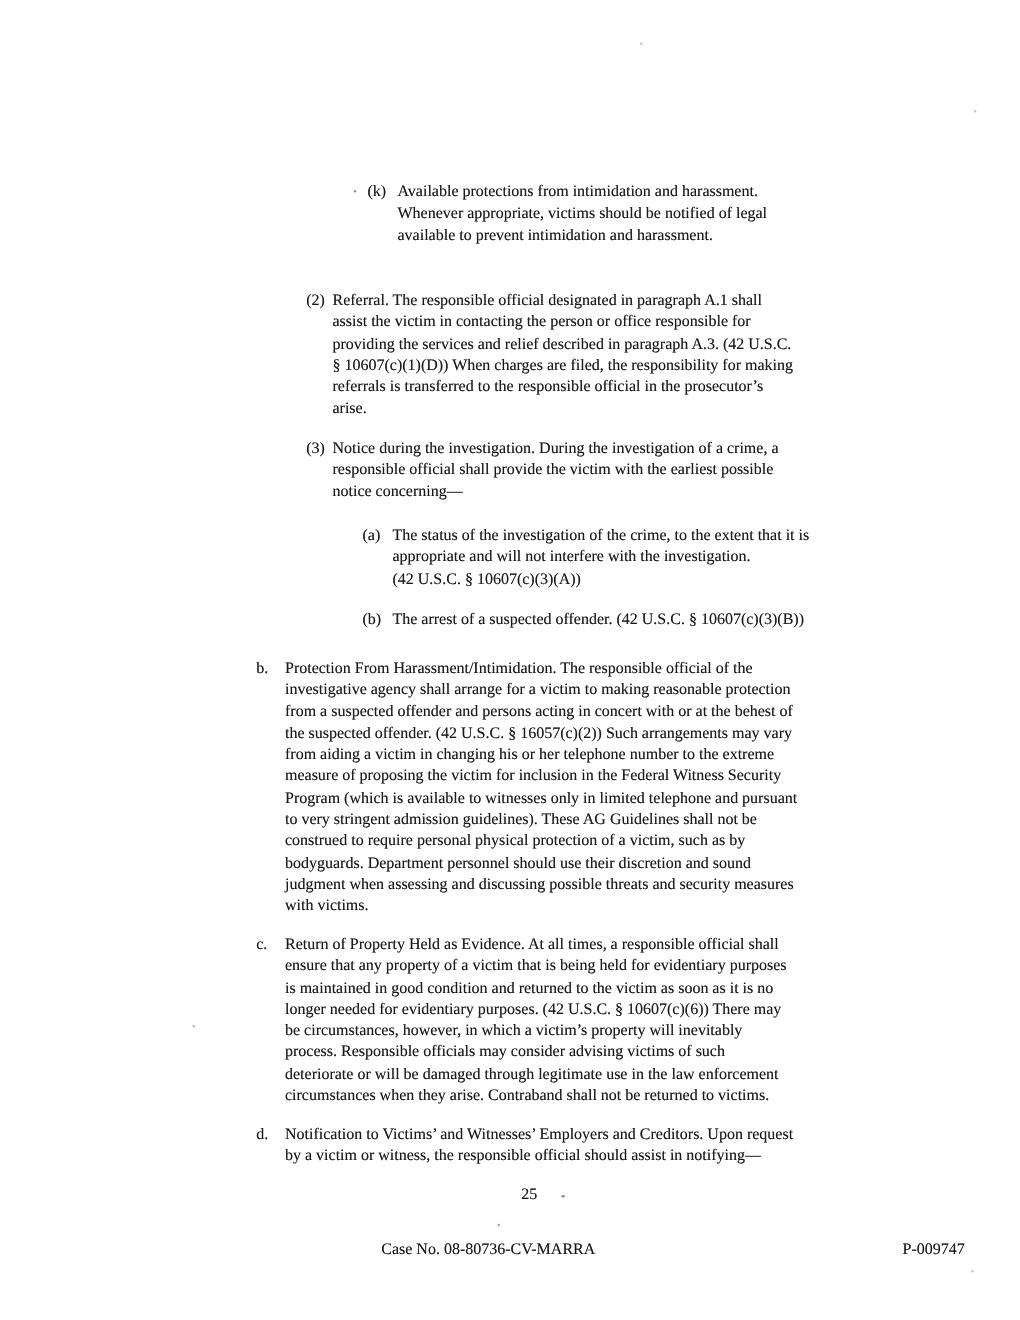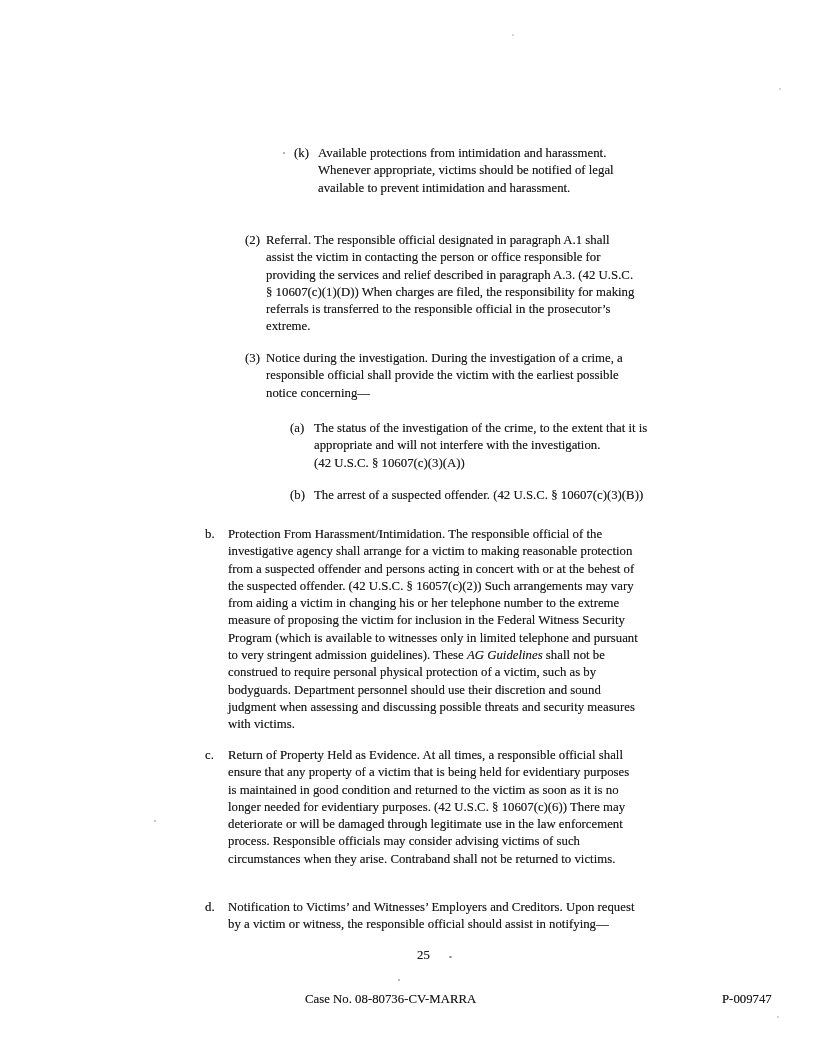--- a/index.html
+++ b/index.html
@@ -14,21 +14,21 @@
     background: #ffffff;
     overflow: hidden;
     font-size: 12.8px;
     line-height: 17.3px;
     color: #1b1b1b;
     text-shadow: 0 0 0.45px rgba(25,25,25,0.55);
   }
   .block { position: absolute; white-space: nowrap; }
   .block > .label { position: absolute; left: 0; top: 0; }
   .block > .lines { margin-left: var(--indent, 22px); }
-  .italic { font-style: italic; }
+  .italic { }
   .pagenum, .footer-item { position: absolute; white-space: nowrap; }
   .speck { position: absolute; border-radius: 50%; }
 </style>
 </head>
 <body>
 
 <div class="page">
 
   <div class="block" style="left:294px; top:145px; --indent:24px">
     <span class="label">(k)</span>
@@ -40,21 +40,21 @@
   </div>
 
   <div class="block" style="left:245px; top:232px; --indent:21px">
     <span class="label">(2)</span>
     <div class="lines">
         <div><span>Referral. The responsible official designated in paragraph A.1 shall</span></div>
         <div><span>assist the victim in contacting the person or office responsible for</span></div>
         <div><span>providing the services and relief described in paragraph A.3. (42 U.S.C.</span></div>
         <div><span>§ 10607(c)(1)(D)) When charges are filed, the responsibility for making</span></div>
         <div><span>referrals is transferred to the responsible official in the prosecutor’s</span></div>
-        <div><span>extreme.</span></div>
+        <div><span>arise.</span></div>
       </div>
   </div>
 
   <div class="block" style="left:245px; top:350px; --indent:21px">
     <span class="label">(3)</span>
     <div class="lines">
         <div><span>Notice during the investigation. During the investigation of a crime, a</span></div>
         <div><span>responsible official shall provide the victim with the earliest possible</span></div>
         <div><span>notice concerning—</span></div>
       </div>
@@ -94,22 +94,23 @@
       </div>
   </div>
 
   <div class="block" style="left:205px; top:747px; --indent:23px">
     <span class="label">c.</span>
     <div class="lines">
         <div><span>Return of Property Held as Evidence. At all times, a responsible official shall</span></div>
         <div><span>ensure that any property of a victim that is being held for evidentiary purposes</span></div>
         <div><span>is maintained in good condition and returned to the victim as soon as it is no</span></div>
         <div><span>longer needed for evidentiary purposes. (42 U.S.C. § 10607(c)(6)) There may</span></div>
+        <div><span>be circumstances, however, in which a victim’s property will inevitably</span></div>
+        <div><span>process. Responsible officials may consider advising victims of such</span></div>
         <div><span>deteriorate or will be damaged through legitimate use in the law enforcement</span></div>
-        <div><span>process. Responsible officials may consider advising victims of such</span></div>
         <div><span>circumstances when they arise. Contraband shall not be returned to victims.</span></div>
       </div>
   </div>
 
   <div class="block" style="left:205px; top:899px; --indent:23px">
     <span class="label">d.</span>
     <div class="lines">
         <div><span>Notification to Victims’ and Witnesses’ Employers and Creditors. Upon request</span></div>
         <div><span>by a victim or witness, the responsible official should assist in notifying—</span></div>
       </div>

